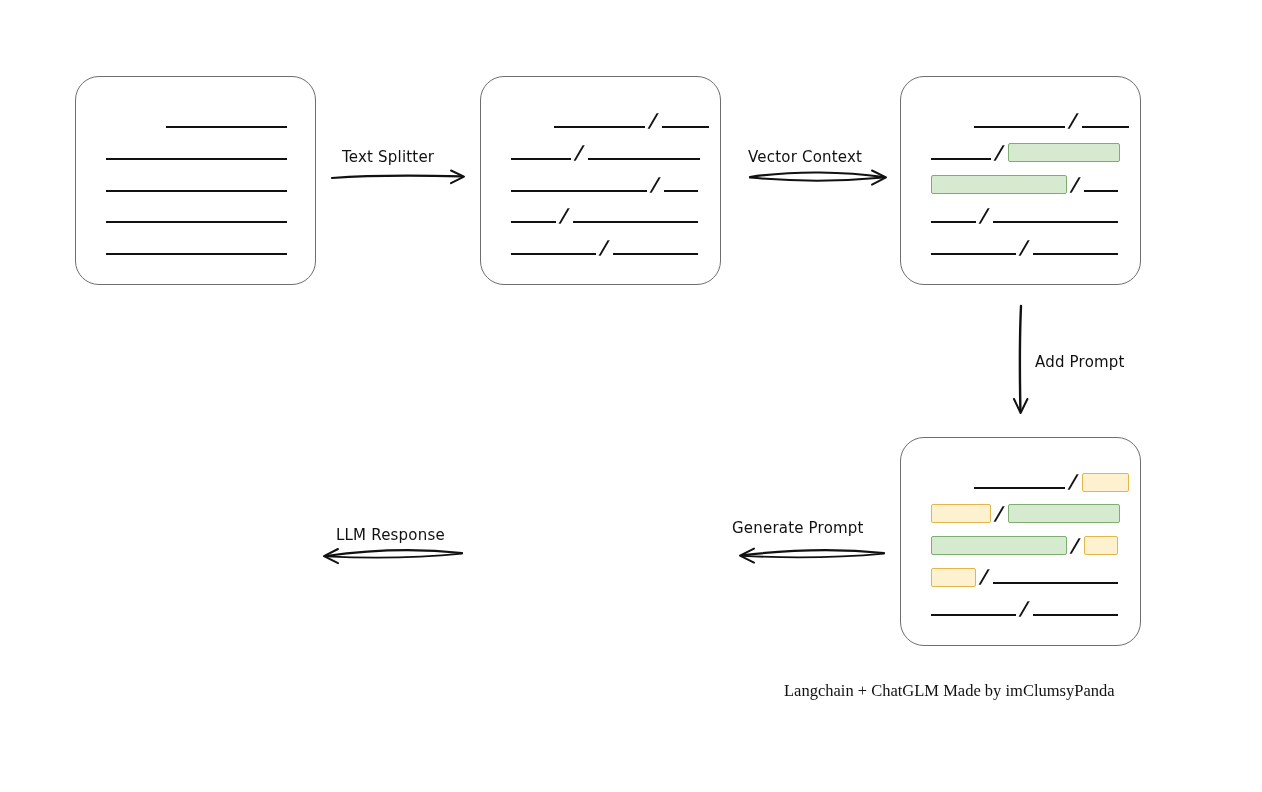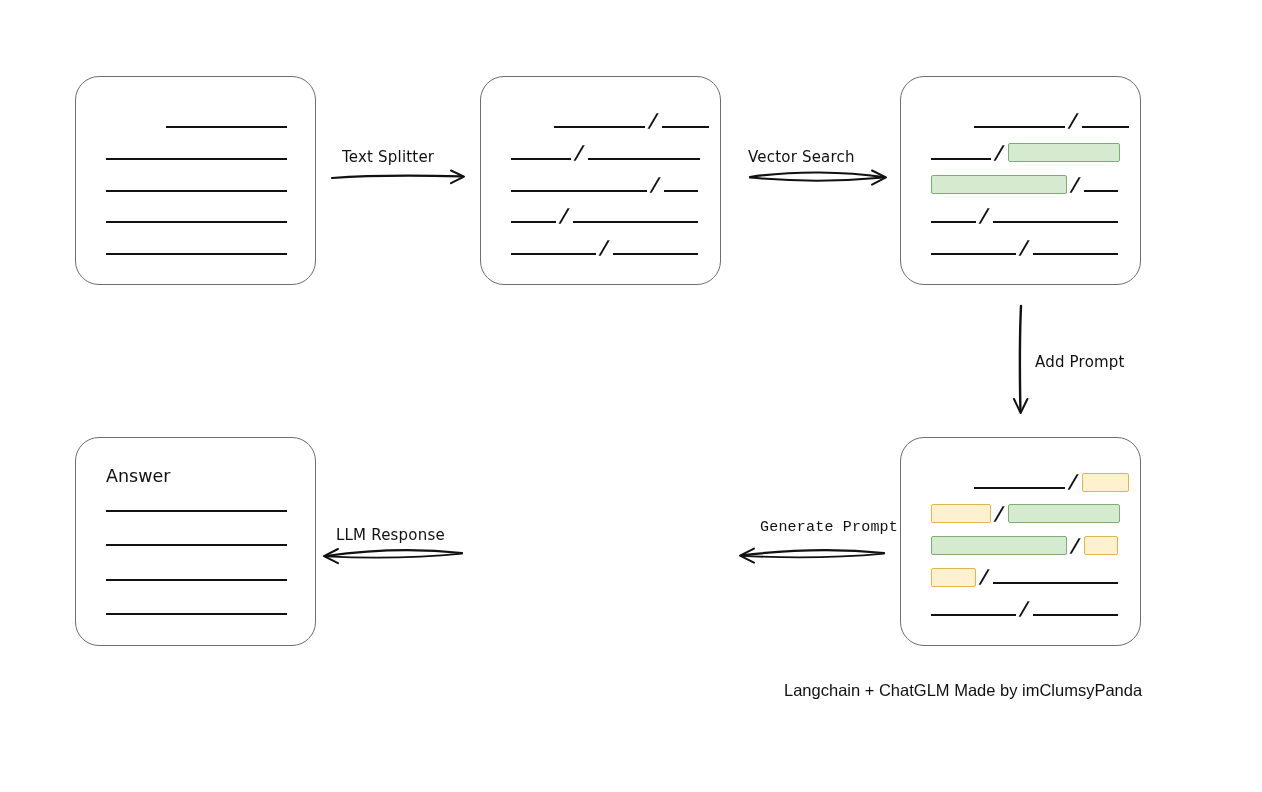--- a/index.html
+++ b/index.html
@@ -145,21 +145,21 @@
     font-family: "DejaVu Sans", sans-serif;
     font-size: 15px;
     color: #111111;
     white-space: nowrap;
     letter-spacing: 0.2px;
   }
 
   
   .caption {
     position: absolute;
-    font-family: Liberation Sans, sans-serif;
+    font-family: Liberation Serif, serif;
     font-size: 16.5px;
     color: #111111;
     white-space: nowrap;
   }
 
   svg.arrows {
     position: absolute;
     left: 0; top: 0;
     width: 1262px;
     height: 792px;
@@ -287,29 +287,20 @@
           <div class="row">
             <div class="seg-line" style="flex: 0 0 47%;"></div>
             <span class="slash">/</span>
             <div class="seg-line" style="flex: 0 0 47%;"></div>
           </div>
         </div>
     </div>
   </div>
 
 
-  <div class="box" id="box-answer" style="left:75px; top:437px; width:241px; height:209px;">
-    <div class="ans-label">Answer</div>
-    <div class="ans-lines" id="answer-lines">
-        <div class="ans-line"></div>
-        <div class="ans-line"></div>
-        <div class="ans-line"></div>
-        <div class="ans-line"></div>
-      </div>
-  </div>
 
   <svg class="arrows" viewBox="0 0 1262 792" xmlns="http://www.w3.org/2000/svg">
 
     <g>
       <path d="M332 178 C 370 175.2, 410 175.0, 462 176.4" fill="none" stroke="#111111" stroke-width="2.2" stroke-linecap="round"></path>
       <path d="M451 170.5 L 464 176.6 L 451 183.2" fill="none" stroke="#111111" stroke-width="2.0" stroke-linejoin="round" stroke-linecap="round"></path>
     </g>
 
     <g>
       <path d="M750 177 C 795 170.5, 845 171.5, 884 177.2" fill="none" stroke="#111111" stroke-width="2.2" stroke-linecap="round"></path>
@@ -330,23 +321,23 @@
 
     <g>
       <path d="M462 553 C 420 548.6, 372 549.6, 326 556.0" fill="none" stroke="#111111" stroke-width="2.2" stroke-linecap="round"></path>
       <path d="M462 553.6 C 420 557.8, 372 558.6, 326 556.4" fill="none" stroke="#111111" stroke-width="1.8" stroke-linecap="round"></path>
       <path d="M338 549 L 324 556.2 L 338 563.2" fill="none" stroke="#111111" stroke-width="2.0" stroke-linejoin="round" stroke-linecap="round"></path>
     </g>
   </svg>
 
   <div class="arrow-label" style="left:342px; top:148px;">Text Splitter</div>
 
-  <div class="arrow-label" style="left:748px; top:148px;">Vector Search</div>
+  <div class="arrow-label" style="left:748px; top:148px;">Vector Context</div>
 
   <div class="arrow-label" style="left:1035px; top:353px;">Add Prompt</div>
 
-  <div class="arrow-label" style="left:760px; top:519px;font-family:Liberation Mono, monospace;">Generate Prompt</div>
+  <div class="arrow-label" style="left:732px; top:519px;">Generate Prompt</div>
 
   <div class="arrow-label" style="left:336px; top:526px;">LLM Response</div>
 
   <div class="caption" style="left:784px; top:681px;">Langchain + ChatGLM Made by imClumsyPanda</div>
 
 </div>
 
 </body></html>

